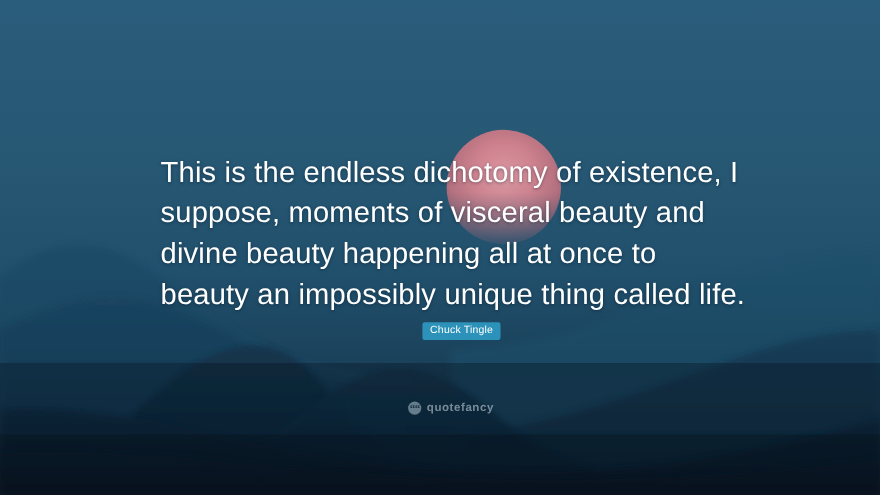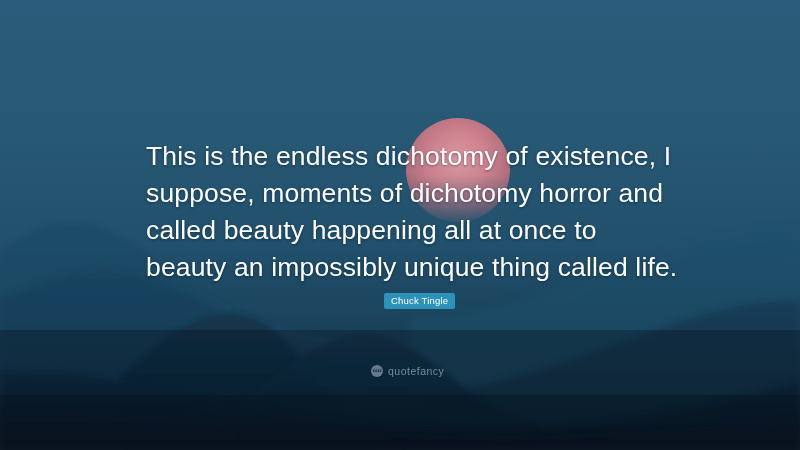--- a/index.html
+++ b/index.html
@@ -94,21 +94,21 @@
     font-size: 10px;
     font-weight: 700;
     color: #22384b;
     line-height: 1;
     letter-spacing: -0.5px;
     transform: translateY(1.5px);
   }
   #watermark-text {
     font-family: "Liberation Sans", sans-serif;
     font-size: 10.5px;
-    font-weight: 400;
+    font-weight: 700;
     color: #b9c8d4;
     letter-spacing: 0.5px;
     line-height: 1;
     white-space: nowrap;
   }
 </style>
 </head>
 <body>
 
 <div id="stage">
@@ -211,22 +211,22 @@
 
     <path d="M0,450 L0,412 C70,408 150,414 230,422 C320,431 410,436 500,436
              C600,436 700,430 800,418 L800,450 Z" fill="url(#h7)" opacity="0.97" filter="url(#soft2)"></path>
 
     <rect x="0" y="330" width="800" height="120" fill="#06121e" opacity="0.34"></rect>
     <rect x="0" y="395" width="800" height="55" fill="#050e18" opacity="0.35"></rect>
   </svg>
 
   <div id="quote-block">
     <div class="quote-line">This is the endless dichotomy of existence, I</div>
-    <div class="quote-line">suppose, moments of dichotomy horror and</div>
-    <div class="quote-line">called beauty happening all at once to</div>
+    <div class="quote-line">suppose, moments of visceral beauty and</div>
+    <div class="quote-line">divine beauty happening all at once to</div>
     <div class="quote-line">beauty an impossibly unique thing called life.</div>
   </div>
 
   <div id="author-badge">
     <span>Chuck Tingle</span>
   </div>
 
   <div id="watermark">
     <div id="watermark-icon">
       <span class="qm">““</span>

